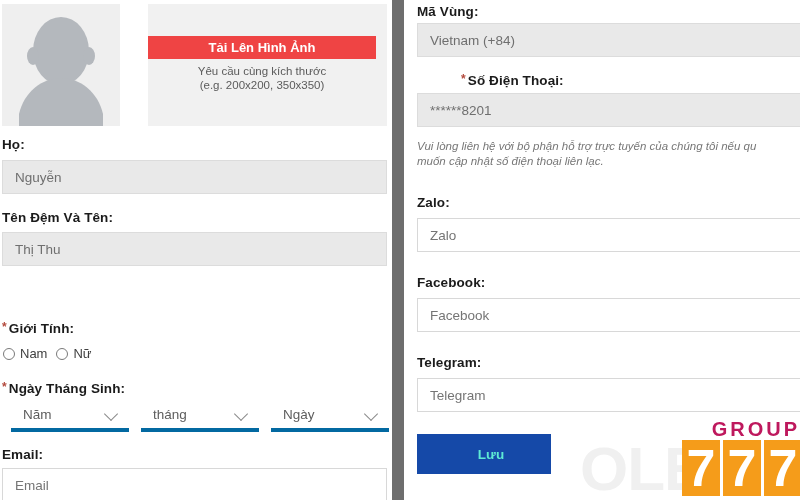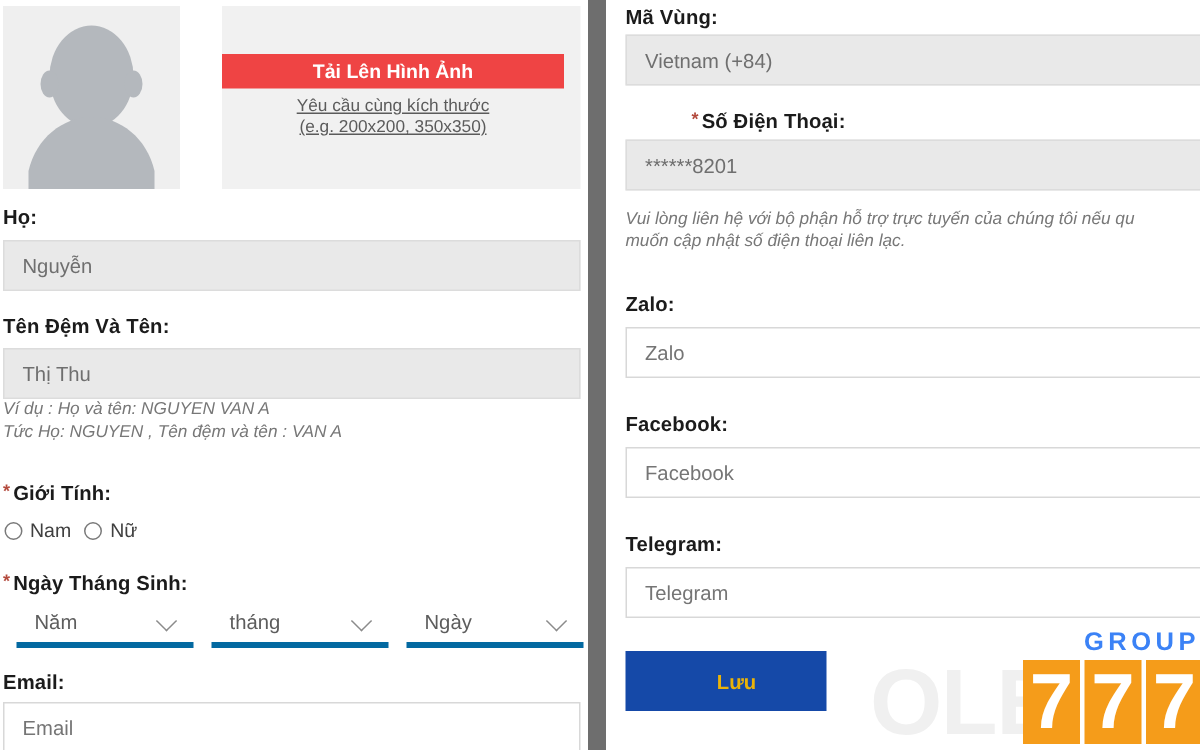--- a/index.html
+++ b/index.html
@@ -114,21 +114,20 @@
     font-family: "Liberation Sans", sans-serif;
   }
   .upload-hint {
     position: absolute;
     left: 148px; top: 64px;
     width: 228px;
     text-align: center;
     font-size: 11.5px;
     line-height: 14px;
     color: #5b5b5b;
-    text-decoration: underline;
   }
 
   
   .helper {
     font-style: italic;
     font-size: 11.5px;
     color: #777777;
     line-height: 15px;
     white-space: nowrap;
   }
@@ -175,45 +174,45 @@
     transform: rotate(45deg);
   }
 
   
   .save-btn {
     position: absolute;
     left: 13px; top: 434px;
     width: 134px;
     height: 40px;
     background: #1549a8;
-    color: #eab308;
+    color: #5eead4;
     font-size: 13.5px;
     font-weight: bold;
     border: none;
     cursor: pointer;
     font-family: "Liberation Sans", sans-serif;
     padding-left: 20px;
   }
 
   
   .watermark {
     position: absolute;
     left: 176px; top: 418px;
     width: 222px;
     height: 80px;
     pointer-events: none;
     user-select: none;
   }
   .wm-group {
     position: absolute;
     right: 2px; top: 0px;
-    font-size: 17px;
+    font-size: 20px;
     font-weight: bold;
     letter-spacing: 3px;
-    color: #3b82f6;
+    color: #be185d;
   }
   .wm-ole {
     position: absolute;
     left: 0px; top: 20px;
     font-size: 62px;
     font-weight: bold;
     letter-spacing: -1px;
     color: #f0f0f0;
     line-height: 62px;
   }
@@ -261,24 +260,20 @@
     <div style="position:absolute;left:2px;top:137px;width:385px;">
       <div class="field-label">Họ:</div>
     </div>
     <div class="inp readonly" style="position:absolute;left:2px;top:160px;width:385px;">Nguyễn</div>
 
     <div style="position:absolute;left:2px;top:210px;width:385px;">
       <div class="field-label">Tên Đệm Và Tên:</div>
     </div>
     <div class="inp readonly" style="position:absolute;left:2px;top:232px;width:385px;">Thị Thu</div>
 
-    <div style="position:absolute;left:2px;top:266px;">
-      <div class="helper">Ví dụ : Họ và tên: NGUYEN VAN A</div>
-      <div class="helper">Tức Họ: NGUYEN , Tên đệm và tên : VAN A</div>
-    </div>
 
     <div style="position:absolute;left:2px;top:320px;">
       <div class="field-label">
         <span class="req-star">*</span><span>Giới Tính:</span>
       </div>
     </div>
 
     <div class="radio-row" style="position:absolute;left:3px;top:346px;">
       <div class="radio-item">
         <span class="radio-dot"></span>

